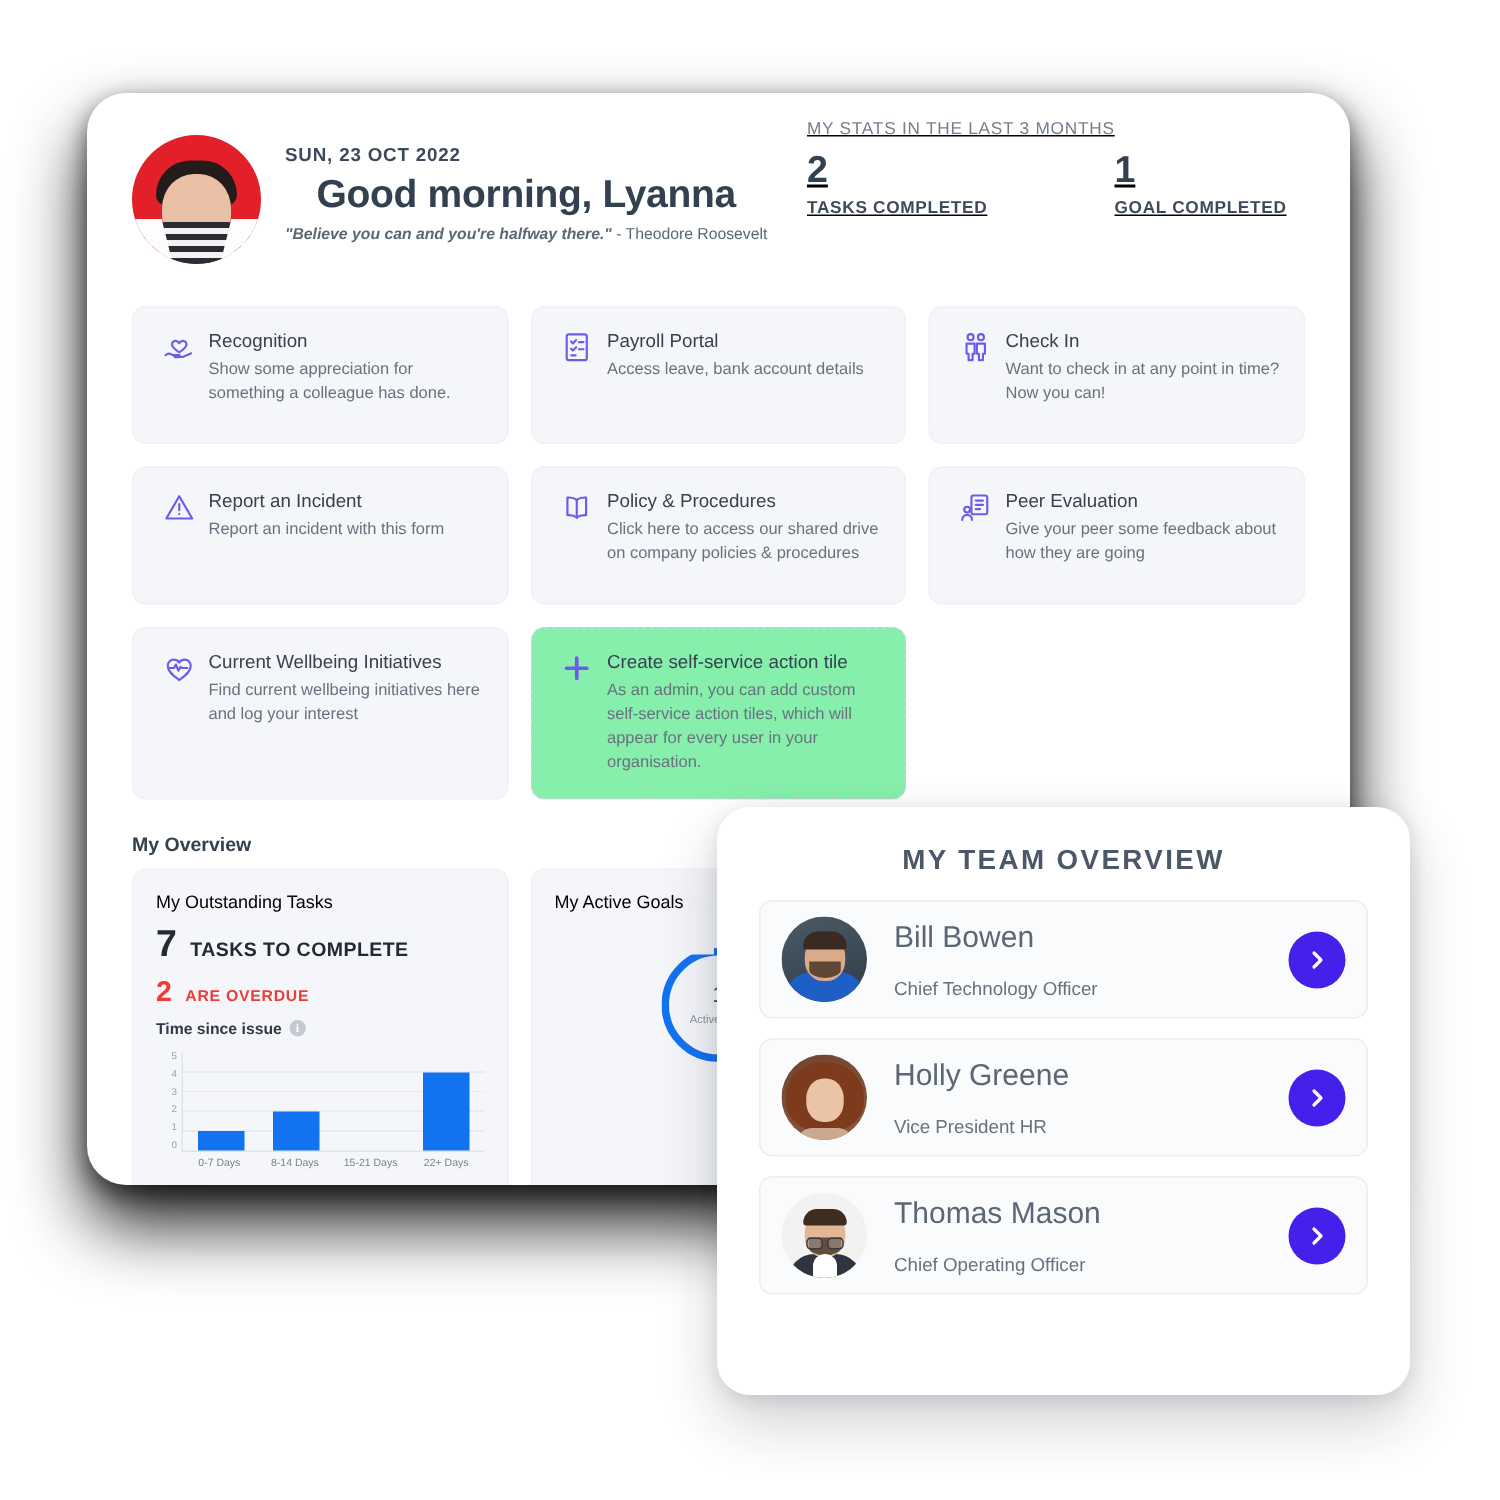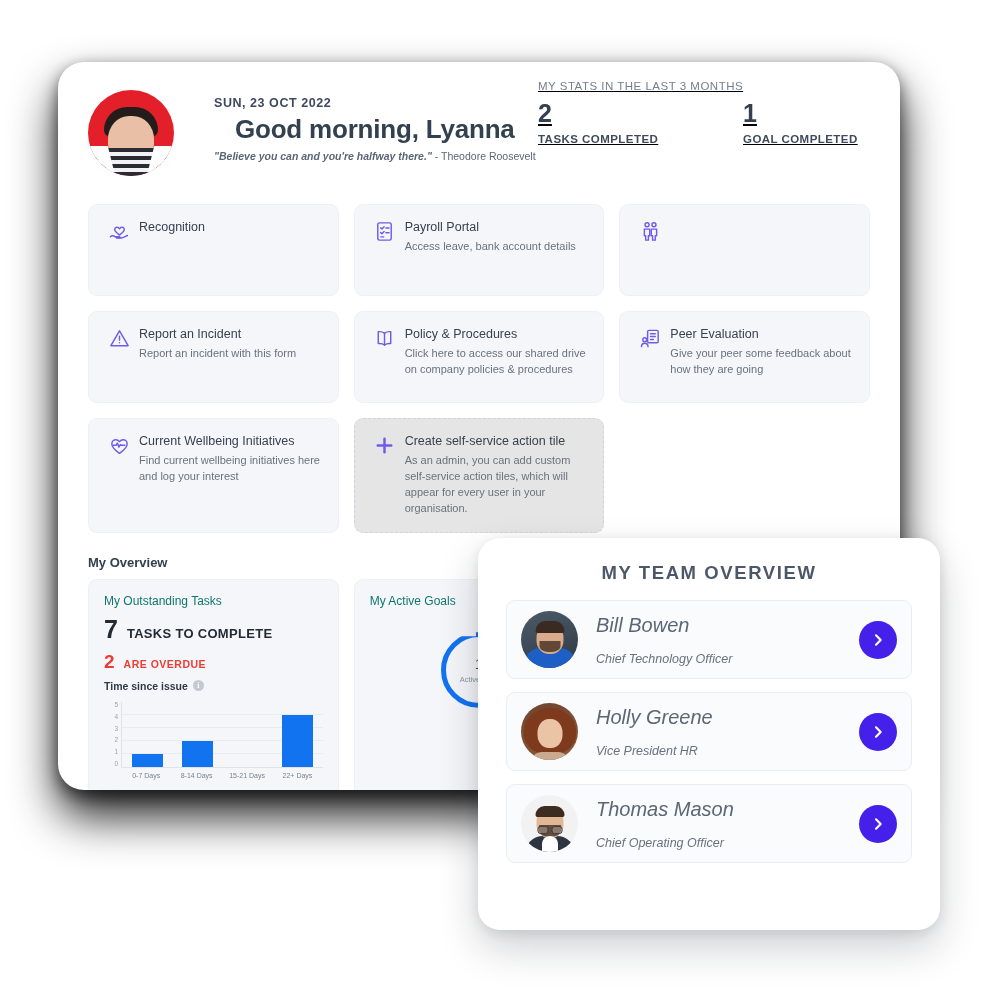--- a/index.html
+++ b/index.html
@@ -47,21 +47,21 @@
     transform: translateX(-50%);
     width: 74px; height: 34px; border-radius: 16px 16px 0 0;
     background: repeating-linear-gradient(180deg,#2b2b33 0 4px,#f2f2f4 4px 8px);
   }
   .avatar-big .collarL, .avatar-big .collarR {
     position: absolute; bottom: -4px; width: 22px; height: 34px; background: #fdfdfd;
   }
   .avatar-big .collarL { left: 2px; transform: skewX(14deg); }
   .avatar-big .collarR { right: 2px; transform: skewX(-14deg); }
 
-  .greet { margin-left: 40px; padding-top: 6px; }
+  .greet { margin-left: 16px; padding-top: 6px; }
   .greet .date {
     font-size: 12.5px; font-weight: bold; letter-spacing: .55px;
     color: #3e4a5c;
   }
   .greet .hello {
     font-size: 26px; font-weight: bold; color: #32404f;
     margin-top: 4px; letter-spacing: -.2px; text-align: center;
   }
   .greet .quote {
     font-size: 10.5px; color: #5b6775; margin-top: 5px;
@@ -85,21 +85,21 @@
     margin: 18px 30px 0 30px;
     display: grid; grid-template-columns: repeat(3, 1fr); gap: 15px;
   }
   .tile {
     background: #f5f6fa; border-radius: 9px;
     padding: 15px 14px 15px 13px;
     display: flex; min-height: 92px;
     border: 1px solid #eef0f6;
   }
   .tile.dashed {
-    background: #e5e5e5;
+    background: #86efac;
     border: 1.6px dashed #cfd3e0;
   }
   .tile .ic {
     flex: 0 0 34px; width: 34px; height: 30px;
     display: flex; align-items: flex-start; justify-content: center;
     color: #6c5ce9;
   }
   .tile .ic svg { width: 23px; height: 23px; display: block; }
   .tile .tx { flex: 1 1 auto; padding-left: 3px; }
   .tile .tt { font-size: 12.5px; color: #36424f; margin-bottom: 5px; }
@@ -111,21 +111,21 @@
     font-size: 13px; font-weight: bold; color: #32404f;
   }
   .ov-row {
     margin: 0 30px; display: grid;
     grid-template-columns: repeat(3, 1fr); gap: 15px;
   }
   .ov-card {
     background: #f5f6fa; border: 1px solid #eef0f6;
     border-radius: 9px; height: 230px; padding: 14px 15px;
   }
-  .ov-card .ch { font-size: 12px; color: #0f766e; }
+  .ov-card .ch { font-size: 12px; color: #000000; }
 
   .big-row { display: flex; align-items: baseline; margin-top: 7px; }
   .big-row .big { font-size: 25px; font-weight: bold; color: #222b33; }
   .big-row .cap {
     font-size: 13px; font-weight: bold; color: #222b33;
     letter-spacing: .3px; margin-left: 9px;
   }
   .big-row.over .big { color: #ee3b33; font-size: 19px; }
   .big-row.over .cap { color: #ee3b33; font-size: 10.5px; letter-spacing: .5px; }
   .ts-row { display: flex; align-items: center; margin-top: 7px; }
@@ -201,21 +201,20 @@
   .team-panel .tp-sub {
     text-align: center; font-size: 13px; font-weight: bold;
     color: #5c6877; letter-spacing: .9px; margin-top: 16px;
   }
   .member-list { margin-top: 16px; }
   .member {
     display: flex; align-items: center;
     background: #fafbfd; border: 1px solid #ebedf2;
     border-radius: 9px; padding: 10px 14px; margin-bottom: 13px;
     height: 79px;
-    font-style: italic;
   }
   .member .ava {
     flex: 0 0 57px; width: 57px; height: 57px; border-radius: 50%;
     overflow: hidden; position: relative;
   }
   .member .info { flex: 1 1 auto; padding-left: 18px; }
   .member .nm { font-size: 20px; color: #5b6775; line-height: 1.1; }
   .member .rl { font-size: 12.5px; color: #68727e; margin-top: 16px; }
   .arrow-btn {
     flex: 0 0 38px; width: 38px; height: 38px; border-radius: 50%;
@@ -284,20 +283,21 @@
       <div class="tile">
         <div class="ic">
           <svg viewBox="0 0 24 24" fill="none" stroke="currentColor" stroke-width="1.5" stroke-linecap="round" stroke-linejoin="round">
             <path d="M12 9.2 C10.4 6.6 7 7.3 7 10 c0 2.2 3.2 4.2 5 5.6 1.8-1.4 5-3.4 5-5.6 0-2.7-3.4-3.4-5-.8z"></path>
             <path d="M2.5 17.5c1.6-1.6 3.4-1.2 5 0h4.2c1 0 1 1.4 0 1.4H9"></path>
             <path d="M7.5 17.5c2.2 0 4.6 1.3 6.2 1.3 1.6 0 5-2 6.6-2.6"></path>
           </svg>
         </div>
         <div class="tx">
           <div class="tt">Recognition</div>
+          <div class="td">Show some appreciation for something a colleague has done.</div>
         </div>
       </div>
 
       <div class="tile">
         <div class="ic">
           <svg viewBox="0 0 24 24" fill="none" stroke="currentColor" stroke-width="1.5" stroke-linecap="round" stroke-linejoin="round">
             <rect x="5" y="3" width="14" height="18" rx="1.6"></rect>
             <path d="M8 8l1.3 1.3L11.6 7"></path>
               <path d="M13.5 8.4h3.2"></path>
             <path d="M8 13l1.3 1.3L11.6 12"></path>
@@ -312,20 +312,24 @@
       </div>
 
       <div class="tile">
         <div class="ic">
           <svg viewBox="0 0 24 24" fill="none" stroke="currentColor" stroke-width="1.5" stroke-linecap="round" stroke-linejoin="round">
             <circle cx="8.4" cy="5" r="2.1"></circle>
               <circle cx="15.6" cy="5" r="2.1"></circle>
             <path d="M5.6 9.5h5.6v7H9.8v4.5H7v-4.5H5.6z"></path>
             <path d="M12.8 9.5h5.6v7h-1.4v4.5h-2.8v-4.5h-1.4z"></path>
           </svg>
+        </div>
+        <div class="tx">
+          <div class="tt">Check In</div>
+          <div class="td">Want to check in at any point in time? Now you can!</div>
         </div>
       </div>
 
 
       <div class="tile">
         <div class="ic">
           <svg viewBox="0 0 24 24" fill="none" stroke="currentColor" stroke-width="1.5" stroke-linecap="round" stroke-linejoin="round">
             <path d="M12 4 21 19.5H3z"></path>
             <path d="M12 9.5v4.2"></path>
               <circle cx="12" cy="16.4" r=".8" fill="currentColor" stroke="none"></circle>

